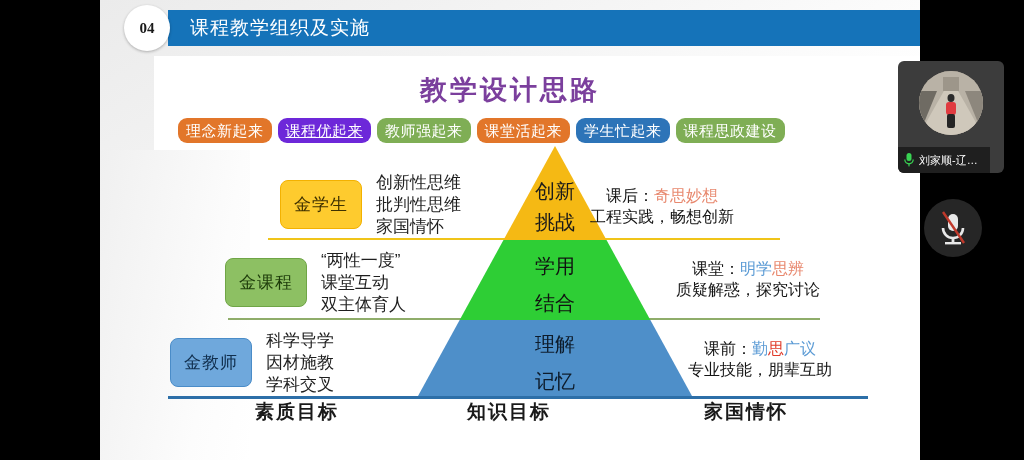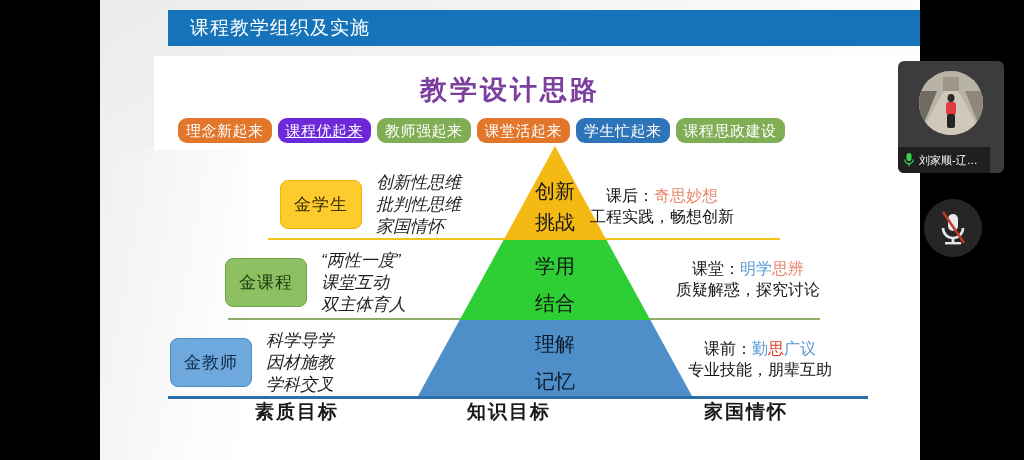--- a/index.html
+++ b/index.html
@@ -152,21 +152,20 @@
     background: #6fa8dc;
     color: #102e4d;
     border: 1px solid #4a8cc8;
   }
   .stack {
     font-size: 17px;
     color: #1f1f1f;
     line-height: 1.28;
     text-align: left;
     white-space: nowrap;
-    font-style: italic;
   }
   .tier-right {
     position: absolute;
     font-size: 16px;
     color: #141414;
     line-height: 1.32;
     white-space: nowrap;
     text-align: center;
   }
   .hl-pink  { color: #e8886e; }
@@ -242,20 +241,21 @@
 <div id="screen">
 
   <div id="slide">
 
     <div id="slide-bg-a"></div>
     <div id="slide-bg-panel"></div>
     <div id="slide-bg-wedge"></div>
 
     <div id="header-band" style="background: rgb(21, 115, 185);"></div>
     <div id="header-title">课程教学组织及实施</div>
+    <div id="header-badge">04</div>
 
     <div id="slide-title" style="color: rgb(123, 63, 157);">教学设计思路</div>
 
     <div id="tag-row">
       <span class="tag" style="background: rgb(226, 118, 42);">理念新起来</span>
       <span class="tag" style="background: #6d28d9; text-decoration: underline;">课程优起来</span>
       <span class="tag" style="background: rgb(127, 174, 85);">教师强起来</span>
       <span class="tag" style="background: rgb(226, 118, 42);">课堂活起来</span>
       <span class="tag" style="background: rgb(45, 116, 184);">学生忙起来</span>
       <span class="tag" style="background: rgb(127, 174, 85);">课程思政建设</span>

